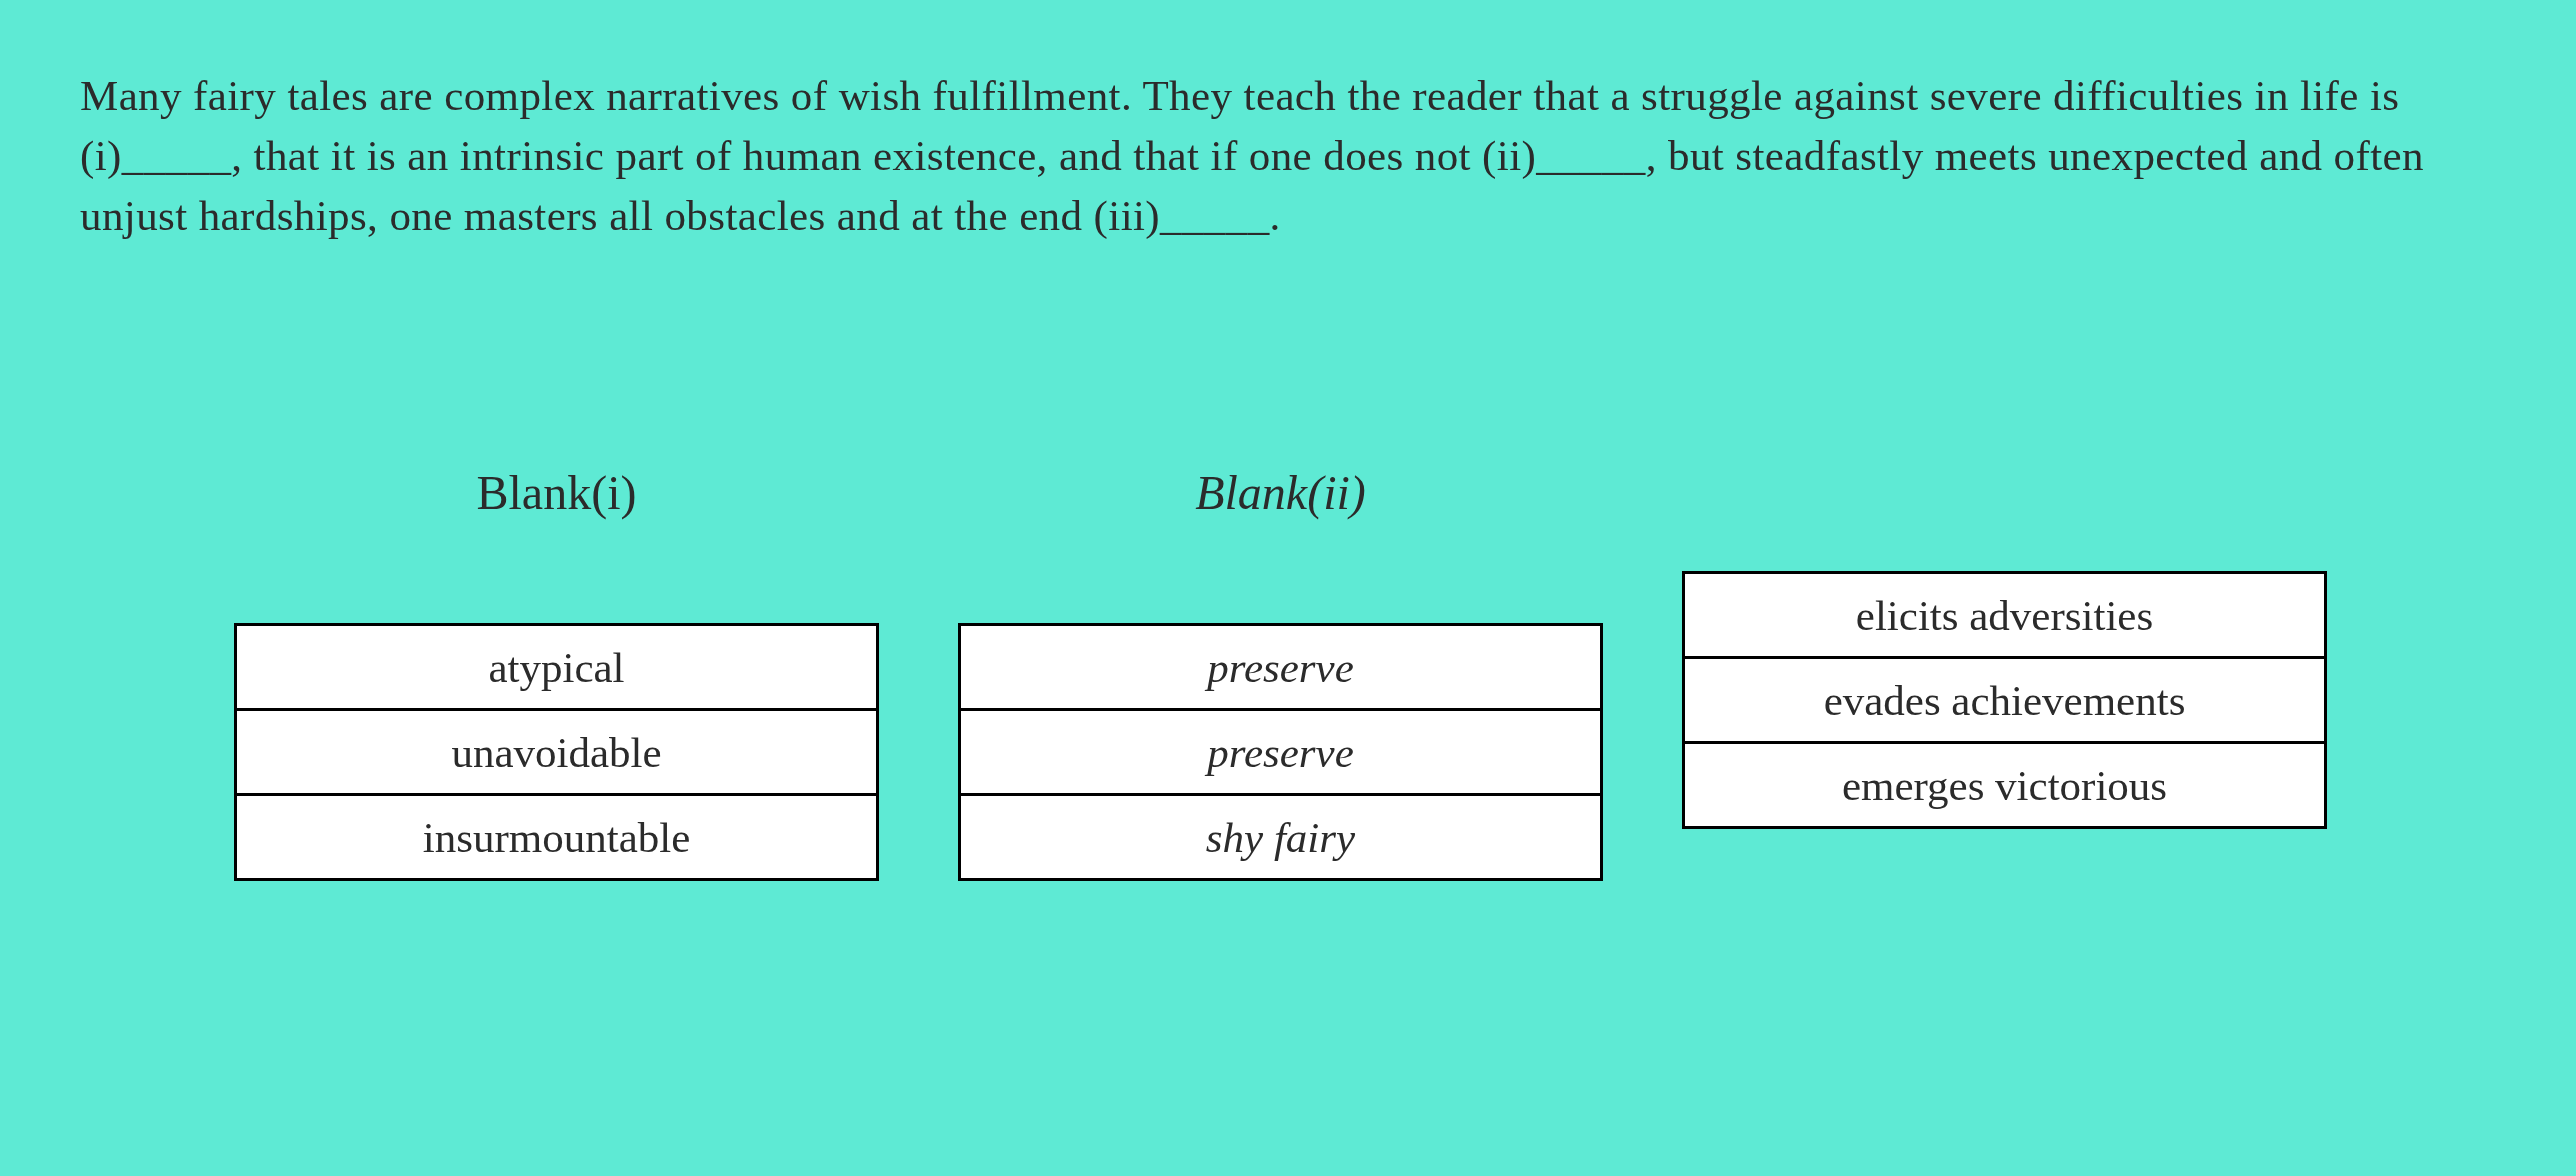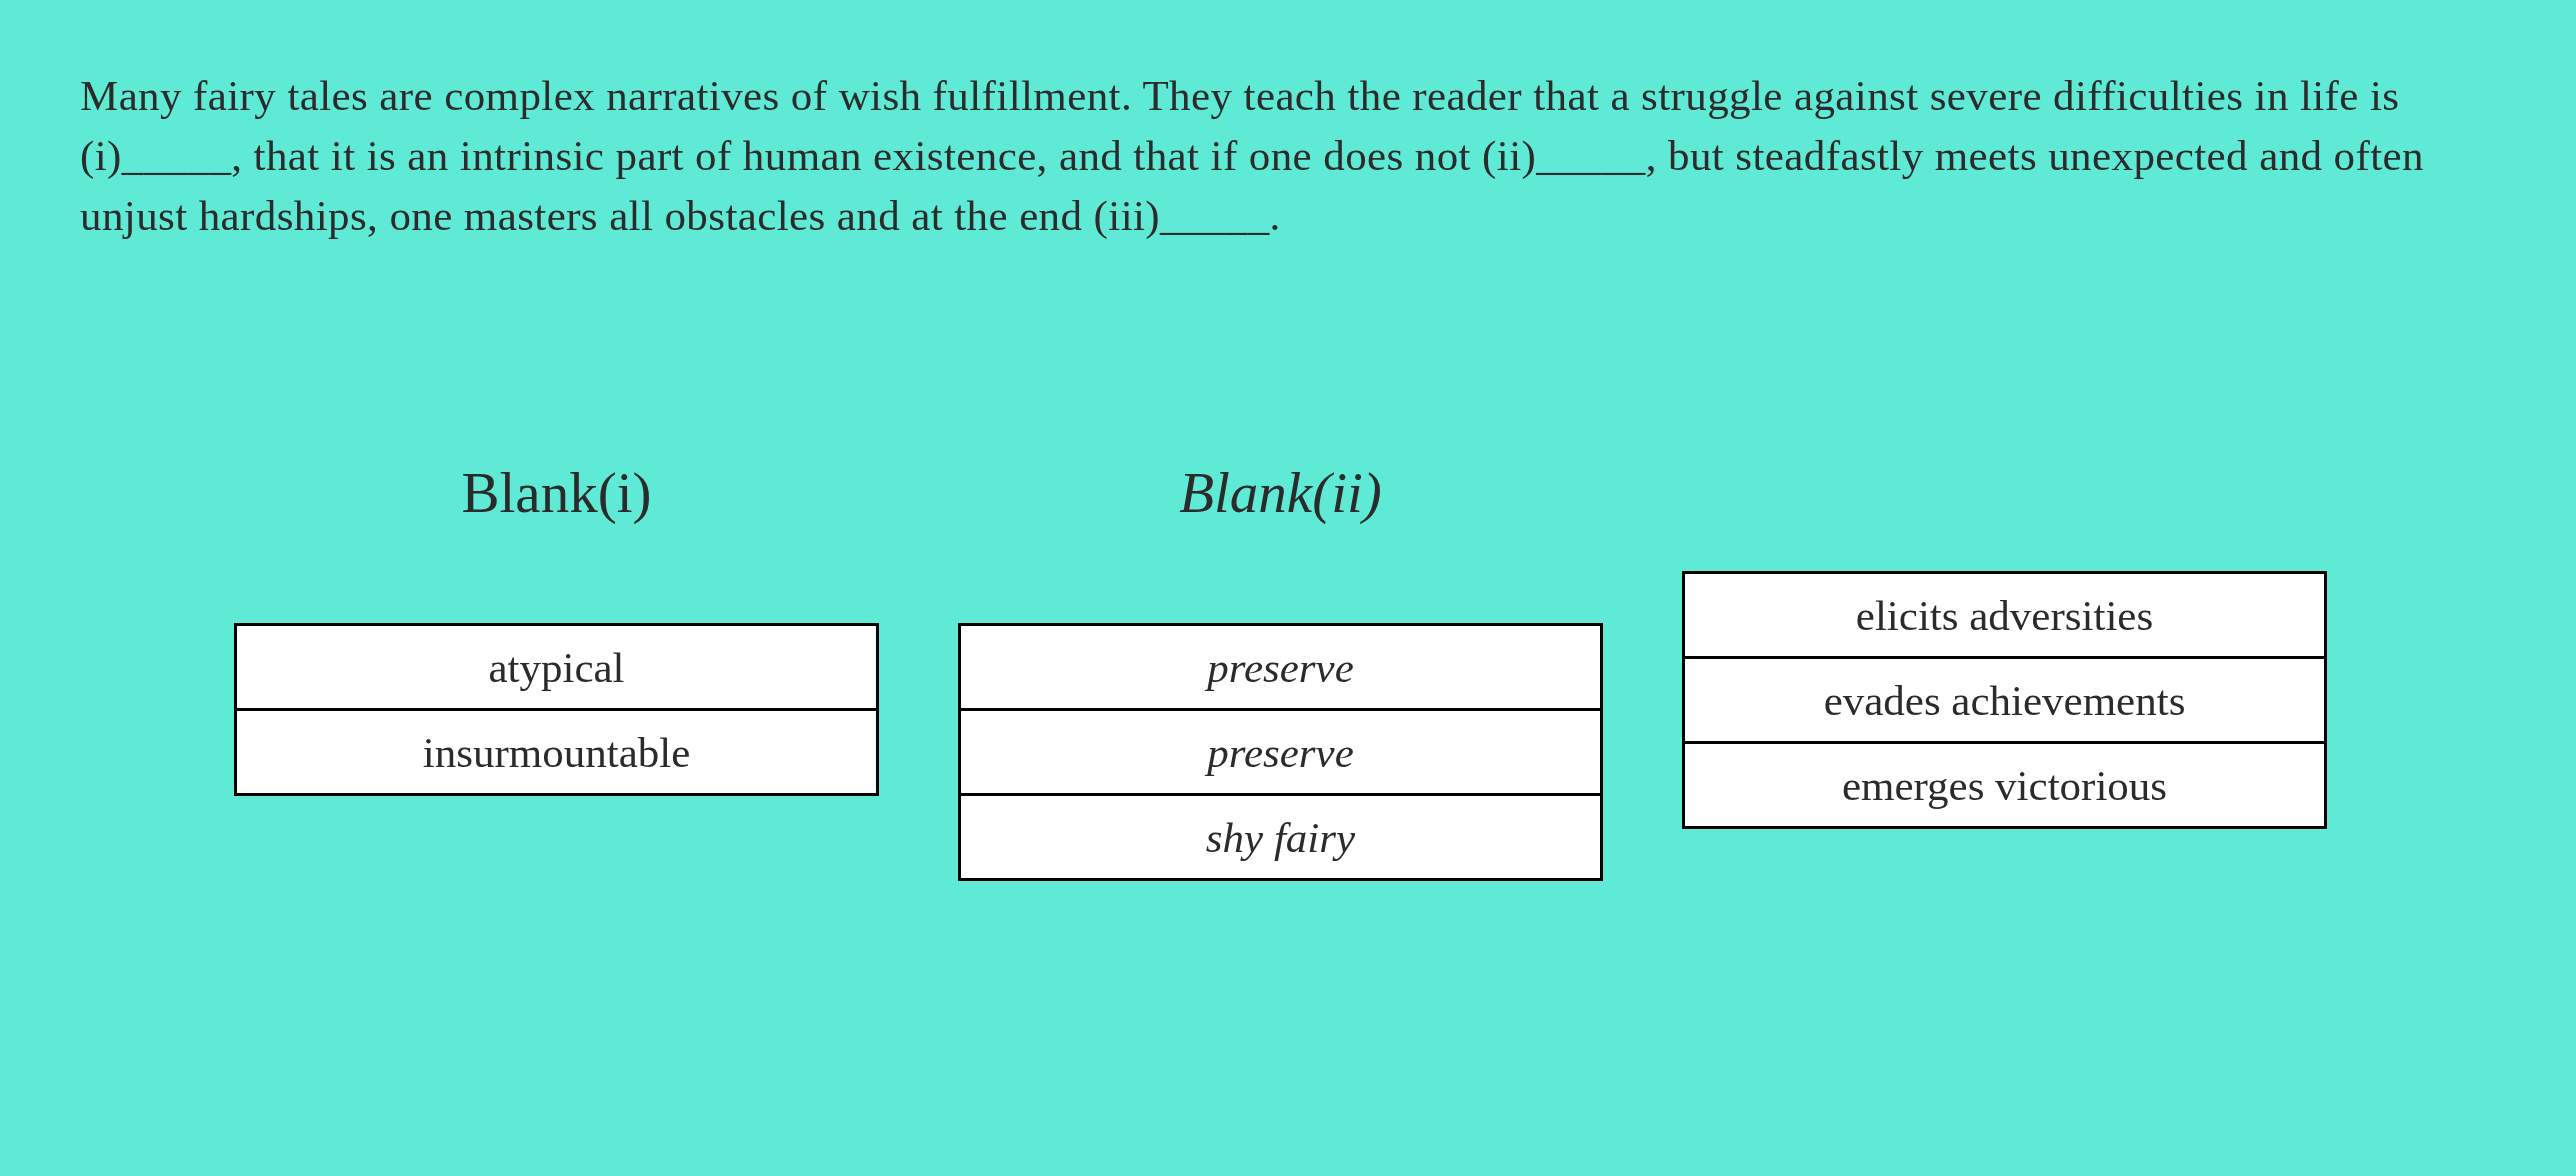--- a/index.html
+++ b/index.html
@@ -35,21 +35,21 @@
     top: 467px;
     width: 645px;
   }
   .col-1 { left: 234px;  }
   .col-2 { left: 958px; font-style: italic; }
   .col-3 { left: 1682px; }
   .col-header {
     height: 52px;
     line-height: 52px;
     text-align: center;
-    font-size: 57px;
+    font-size: 48px;
     color: #2b2b2b;
   }
   table.options {
     margin-top: 104px;
     border-collapse: collapse;
     width: 100%;
     table-layout: fixed;
   }
   table.options td {
     border: 3.5px solid #000000;
@@ -72,20 +72,23 @@
     <div class="line">(i)_____, that it is an intrinsic part of human existence, and that if one does not (ii)_____, but steadfastly meets unexpected and often</div>
     <div class="line">unjust hardships, one masters all obstacles and at the end (iii)_____.</div>
   </div>
 
   <div class="option-column col-1">
     <div class="col-header">Blank(i)</div>
     <table class="options">
       <tbody>
         <tr>
           <td>atypical</td>
+        </tr>
+        <tr>
+          <td>unavoidable</td>
         </tr>
         <tr>
           <td>insurmountable</td>
         </tr>
       </tbody>
     </table>
   </div>
 
   <div class="option-column col-2">
     <div class="col-header">Blank(ii)</div>

